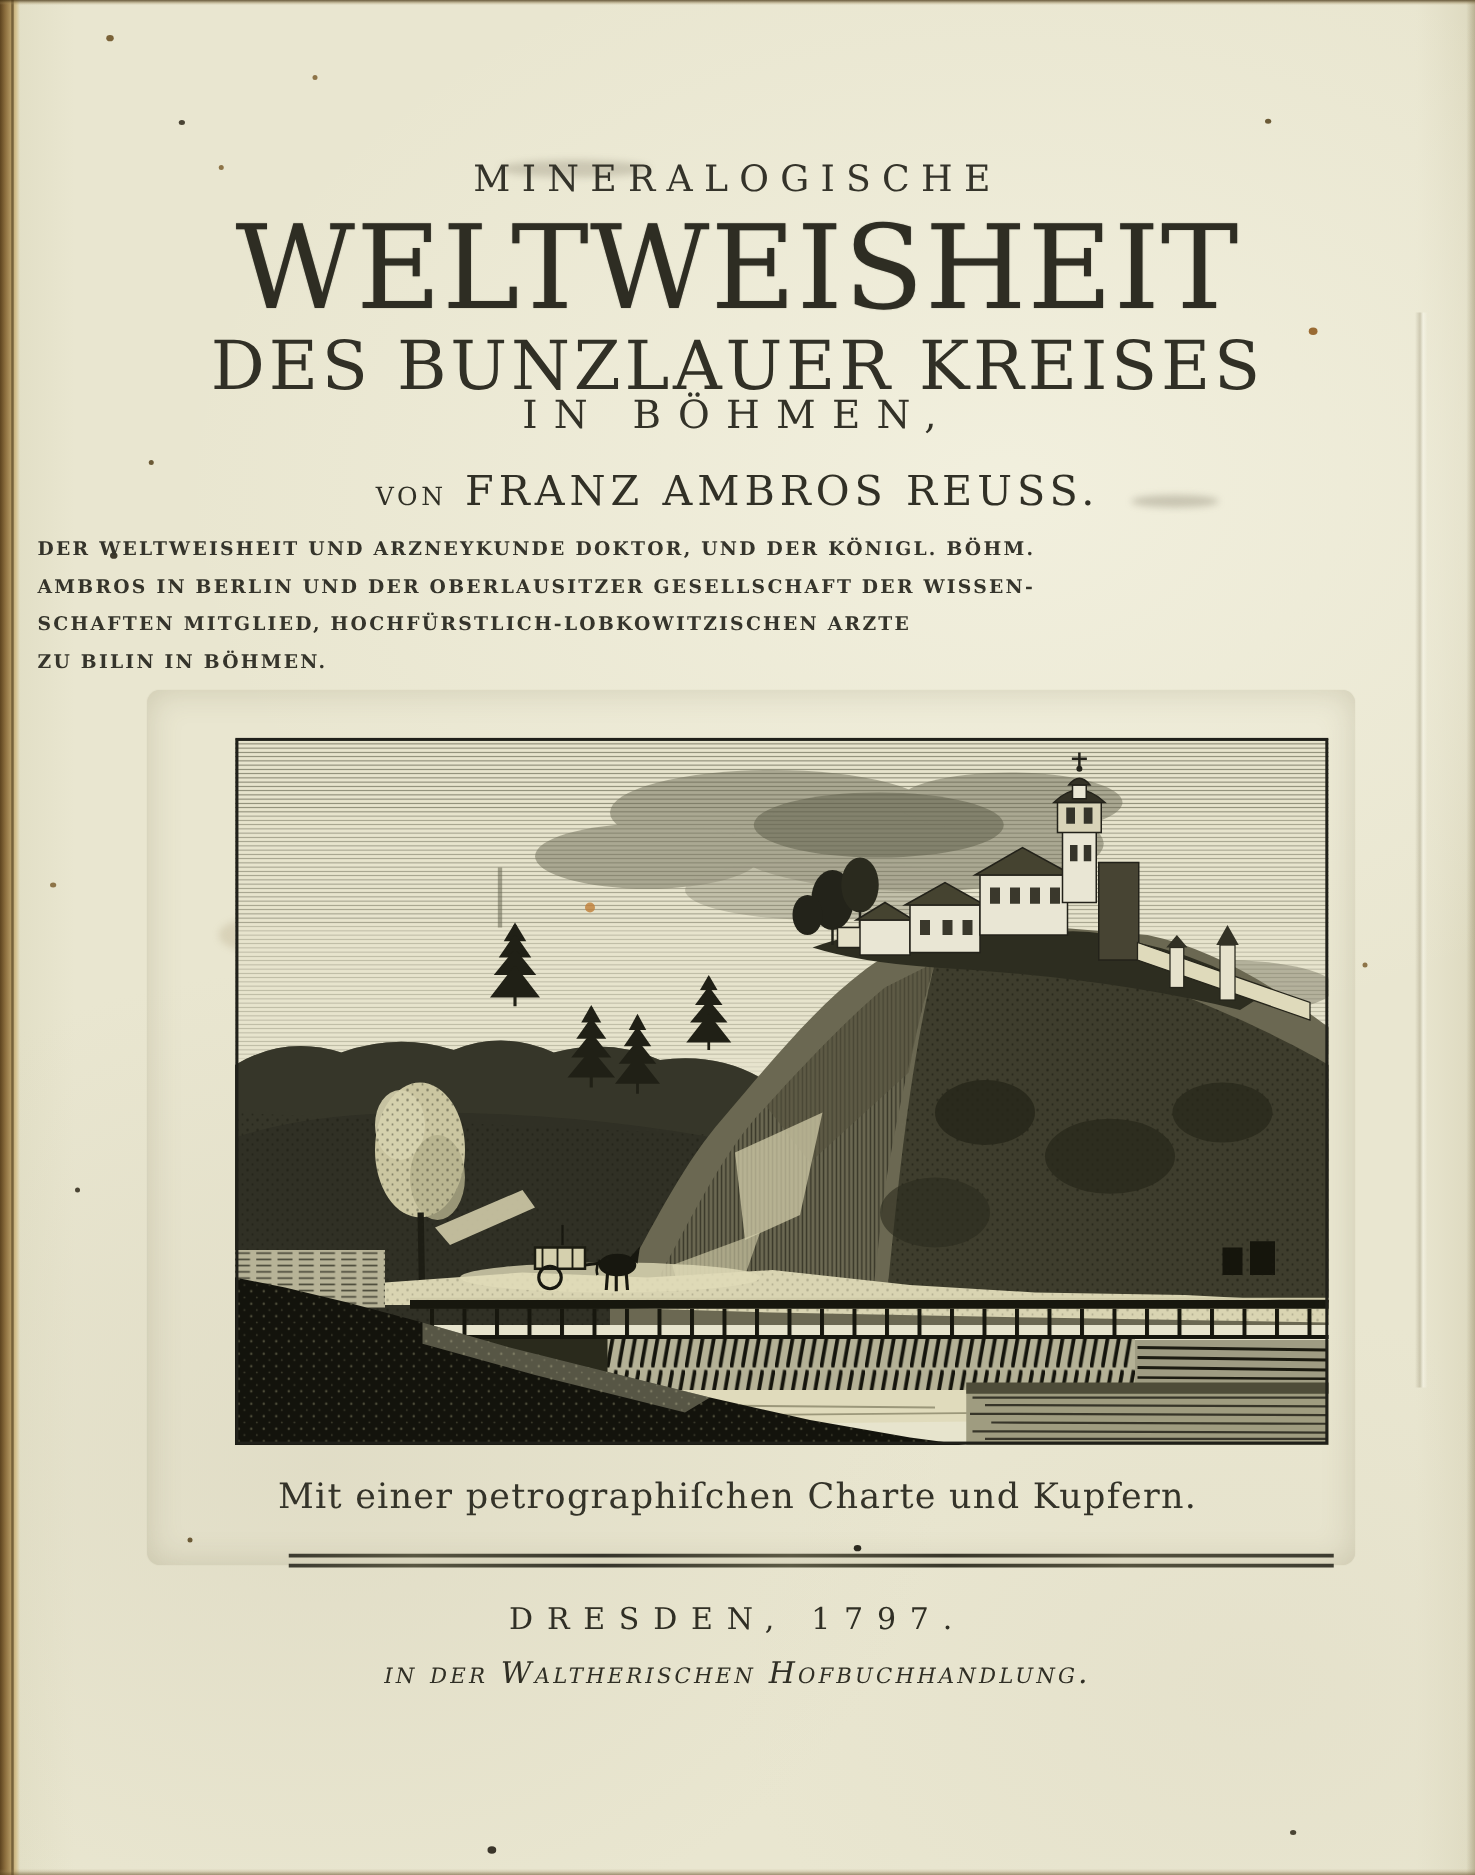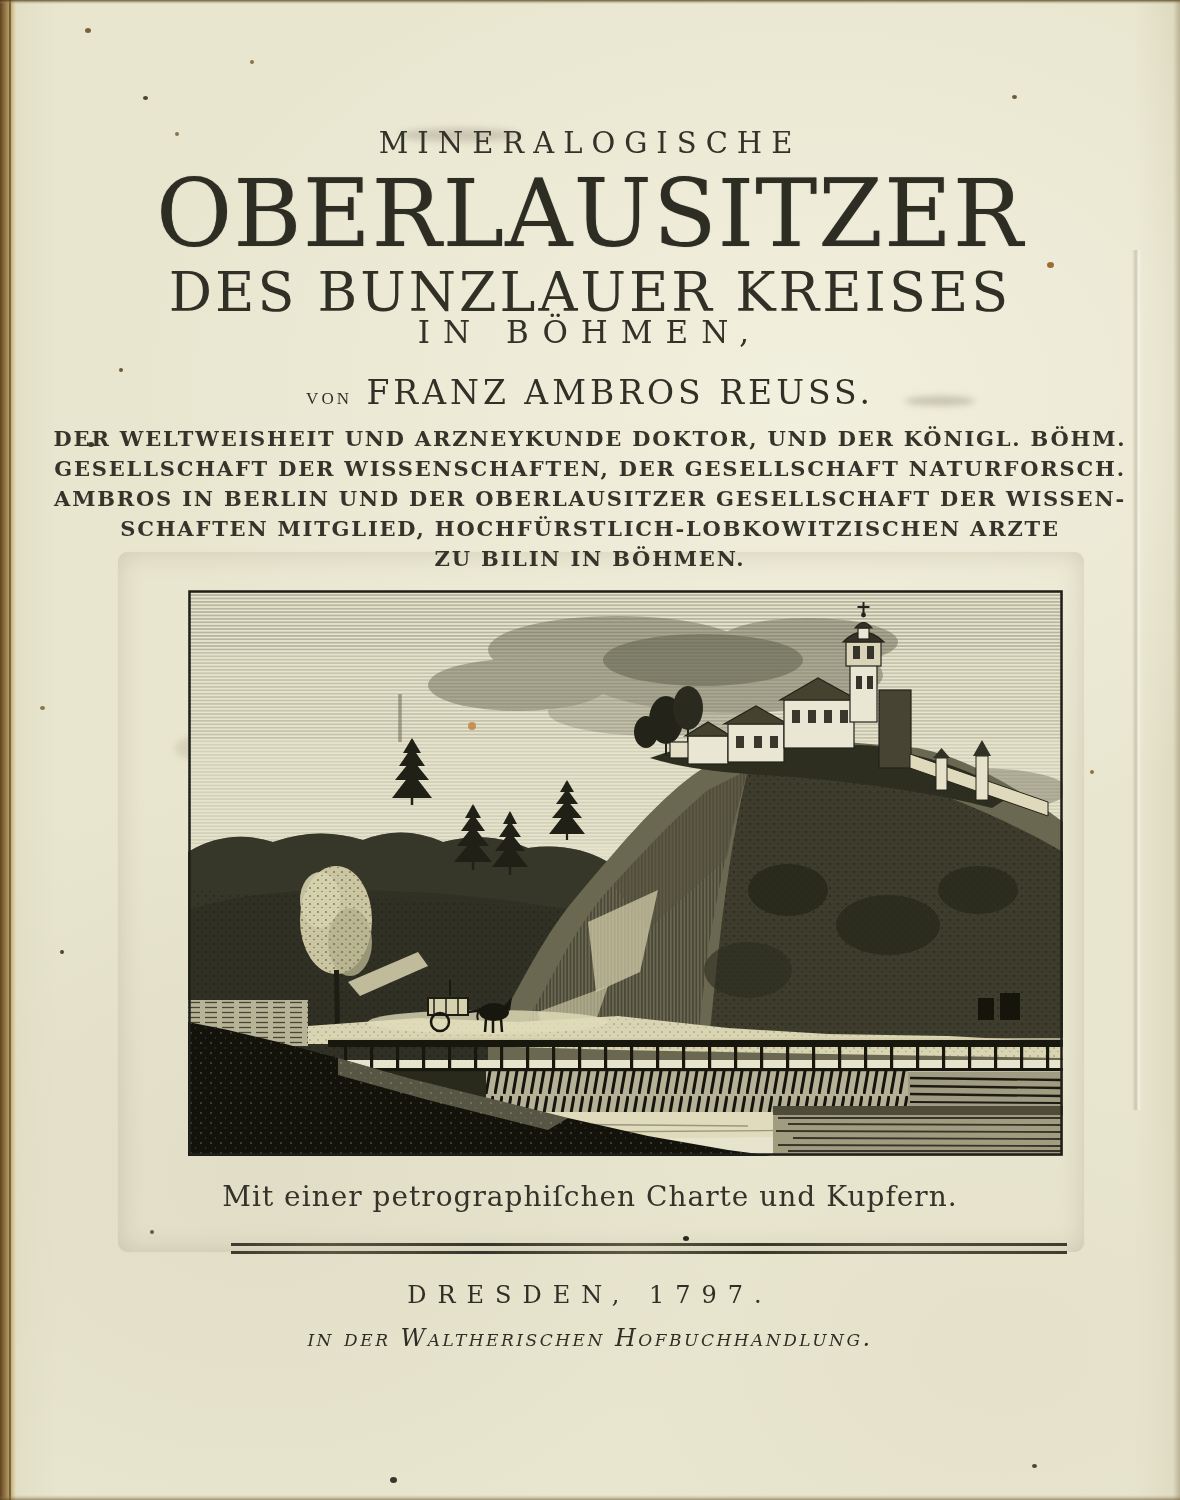--- a/index.html
+++ b/index.html
@@ -36,23 +36,23 @@
   .fox{position:absolute;border-radius:50%;filter:blur(.6px);}
   .smudge{position:absolute;border-radius:50%;filter:blur(3px);}
   
   .tline{position:absolute;left:30px;right:30px;text-align:center;white-space:nowrap;}
   .series{top:126px;font-size:29px;letter-spacing:9px;color:#34332a;}
   .main-title{top:160px;font-size:93px;letter-spacing:1px;color:#2e2d23;
     text-shadow:0 0 1px rgba(46,45,35,.45);}
   .subtitle{top:261px;font-size:54px;letter-spacing:3px;color:#31302六;color:#313026;}
   .region{top:314px;font-size:31px;letter-spacing:13px;color:#333228;}
   .byline{top:373px;font-size:33px;letter-spacing:4px;color:#31302六;color:#313026;}
-  .byline .pfx{font-size:17px;text-transform:uppercase;letter-spacing:3px;font-family:Liberation Serif, serif;}
-  .credentials{position:absolute;left:30px;right:30px;top:424px;text-align:center;
-    font-size:21px;font-weight:bold;letter-spacing:1.8px;line-height:30px;color:#35342b;}
+  .byline .pfx{font-size:20px;text-transform:uppercase;letter-spacing:3px;}
+  .credentials{position:absolute;left:30px;right:30px;top:424px;text-align:left;
+    font-size:15px;font-weight:bold;letter-spacing:1.8px;line-height:30px;color:#35342b;}
   .caption{top:1180px;font-size:28px;letter-spacing:1px;color:#343329;}
   .double-rule{position:absolute;left:231px;top:1243px;width:836px;}
   .rule{height:3px;margin-bottom:5px;
     background:linear-gradient(90deg,#2b2a20 0%,#4a4834 12%,#23221a 30%,#4d4b36 48%,#262519 63%,#45432f 80%,#2b2a20 100%);
     opacity:.9;}
   .place-year{top:1281px;font-size:24px;letter-spacing:11px;color:#302f25;}
   .publisher{top:1324px;font-size:24px;font-variant:small-caps;letter-spacing:2.5px;color:#302f25;font-style:italic;}
   
   .engraving{position:absolute;left:188px;top:590px;width:875px;height:566px;}
   .engraving svg{display:block;}
@@ -84,28 +84,27 @@
   <div class="fox" style="left:119px;top:368px;width:4px;height:4px;background:#6b5a36;"></div>
   <div class="fox" style="left:40px;top:706px;width:5px;height:4px;background:#8d7448;"></div>
   <div class="fox" style="left:60px;top:950px;width:4px;height:4px;background:#4a4434;"></div>
   <div class="fox" style="left:150px;top:1230px;width:4px;height:4px;background:#6b5a36;"></div>
   <div class="fox" style="left:390px;top:1477px;width:7px;height:6px;background:#3a352a;"></div>
   <div class="fox" style="left:1032px;top:1464px;width:5px;height:4px;background:#4a4434;"></div>
   <div class="fox" style="left:1090px;top:770px;width:4px;height:4px;background:#8d7448;"></div>
   <div class="fox" style="left:683px;top:1236px;width:6px;height:5px;background:#2c2a20;"></div>
 
   <div class="tline series">MINERALOGISCHE</div>
-  <div class="tline main-title">OBERLAUSITZER</div>
+  <div class="tline main-title">WELTWEISHEIT</div>
   <div class="tline subtitle">DES BUNZLAUER KREISES</div>
   <div class="tline region">IN BÖHMEN,</div>
   <div class="tline byline"><span class="pfx">von</span> <span>FRANZ AMBROS REUSS.</span></div>
 
   <div class="credentials">
     <div>DER WELTWEISHEIT UND ARZNEYKUNDE DOKTOR, UND DER KÖNIGL. BÖHM.</div>
-    <div>GESELLSCHAFT DER WISSENSCHAFTEN, DER GESELLSCHAFT NATURFORSCH.</div>
     <div>AMBROS IN BERLIN UND DER OBERLAUSITZER GESELLSCHAFT DER WISSEN-</div>
     <div>SCHAFTEN MITGLIED, HOCHFÜRSTLICH-LOBKOWITZISCHEN ARZTE</div>
     <div>ZU BILIN IN BÖHMEN.</div>
   </div>
 
   <div class="engraving">
     <svg width="875" height="566" viewBox="0 0 875 566" xmlns="http://www.w3.org/2000/svg">
       <defs>
         <pattern id="ph" width="6" height="3.4" patternUnits="userSpaceOnUse">
           <path d="M0 1.7 H6" stroke="#5a5944" stroke-width="0.8"></path>

